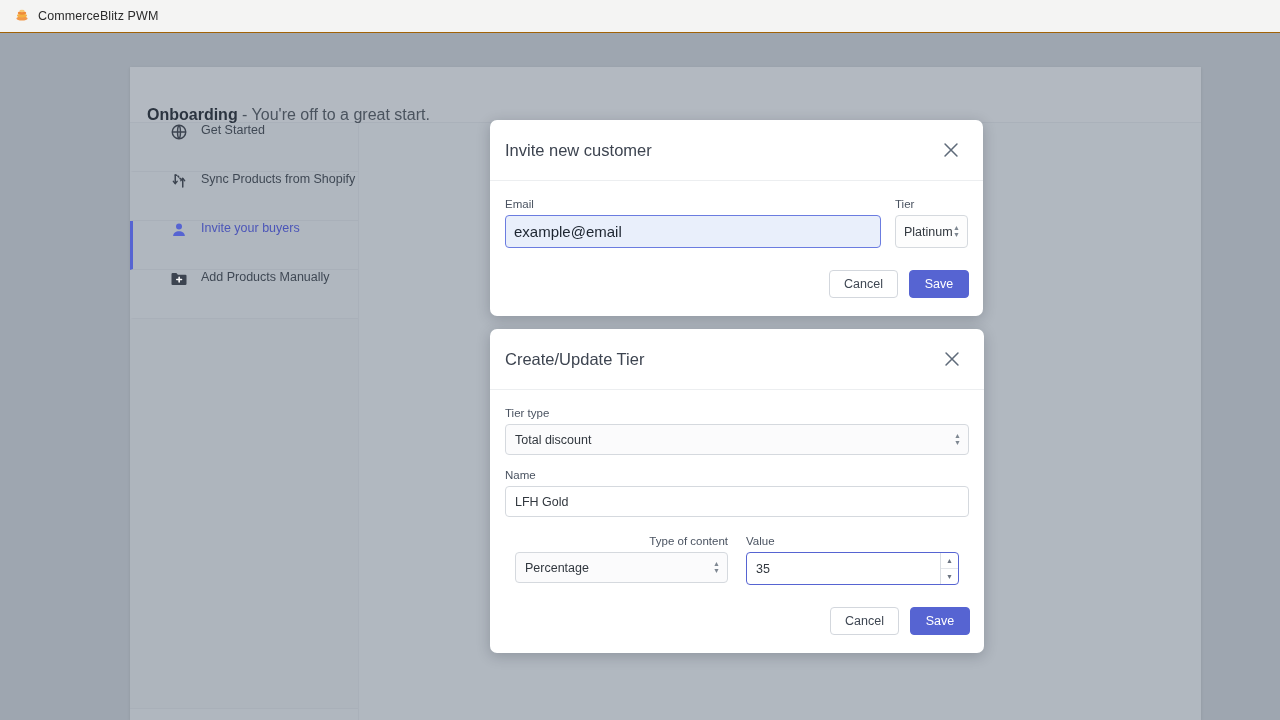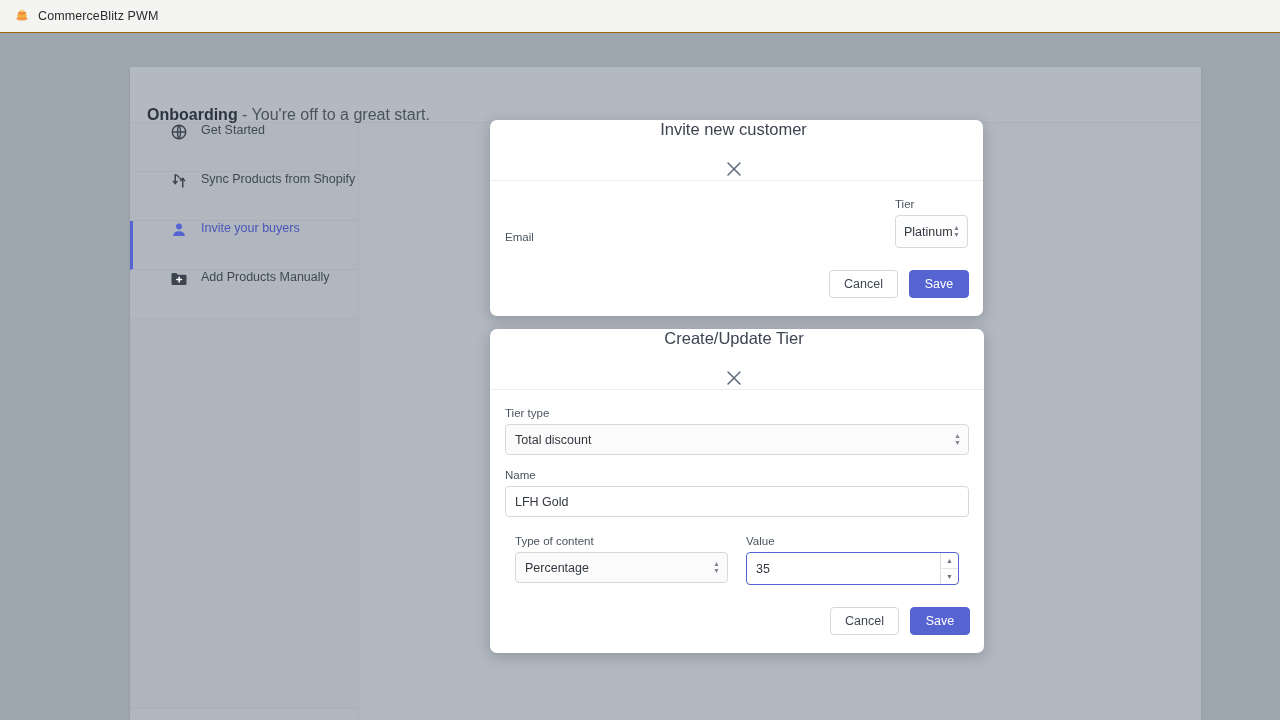--- a/index.html
+++ b/index.html
@@ -92,21 +92,20 @@
     overflow: hidden;
   }
   #modal-invite { left: 490px; top: 87px; width: 493px; }
   #modal-tier   { left: 490px; top: 296px; width: 494px; }
 
   .modal-head {
     height: 61px; display: flex; align-items: center;
     justify-content: space-between;
     padding: 0 21px 0 15px;
     border-bottom: 1px solid #eceef0;
-    flex-direction: column;
   }
   .modal-title { font-size: 16.5px; color: #3d4450; font-weight: 400; }
   .close-btn {
     width: 22px; height: 22px; position: relative;
     cursor: pointer; color: #5f6b7a;
   }
   .close-btn svg { display: block; }
 
   .modal-body { padding: 17px 15px 0 15px; }
 
@@ -152,21 +151,21 @@
     font-size: 12.5px; display: flex; align-items: center;
     justify-content: center; padding: 0 14px; cursor: pointer;
     font-family: "Liberation Sans", sans-serif;
   }
   .btn-cancel { background: #fff; border: 1px solid #d3d7dd; color: #3f4753; }
   .btn-save { background: #5664d2; border: 1px solid #5664d2; color: #fff; }
 
   
   .stack { margin-bottom: 14px; }
   .row2 { display: flex; gap: 18px; padding: 0 10px; margin-top: 18px; }
-  .col-type { width: 216px; }
+  .col-type { width: 216px; text-align: right; }
   .col-value { width: 216px; }
   .num-wrap {
     display: flex; height: 33px;
     border: 1.6px solid #5664d2; border-radius: 4px; overflow: hidden;
     background: #fff;
   }
   .num-input {
     flex: 1; display: flex; align-items: center; padding-left: 9px;
     font-size: 12.5px; color: #32383f;
   }
@@ -268,20 +267,21 @@
         <svg width="22" height="22" viewBox="0 0 24 24" fill="none" stroke="currentColor" stroke-width="1.7" stroke-linecap="round">
           <path d="M5.5 5.5 18.5 18.5M18.5 5.5 5.5 18.5"></path>
         </svg>
       </span>
     </div>
 
     <div class="modal-body">
       <div class="invite-row">
         <div class="invite-email">
           <span class="field-label">Email</span>
+          <div class="email-input" placeholder="example@email">example@email</div>
         </div>
         <div class="tier-box">
           <span class="field-label">Tier</span>
           <div class="tier-select">
             <span>Platinum</span>
             <span class="spin-glyph">
                 <i>▲</i>
                 <i>▼</i>
               </span>
           </div>

